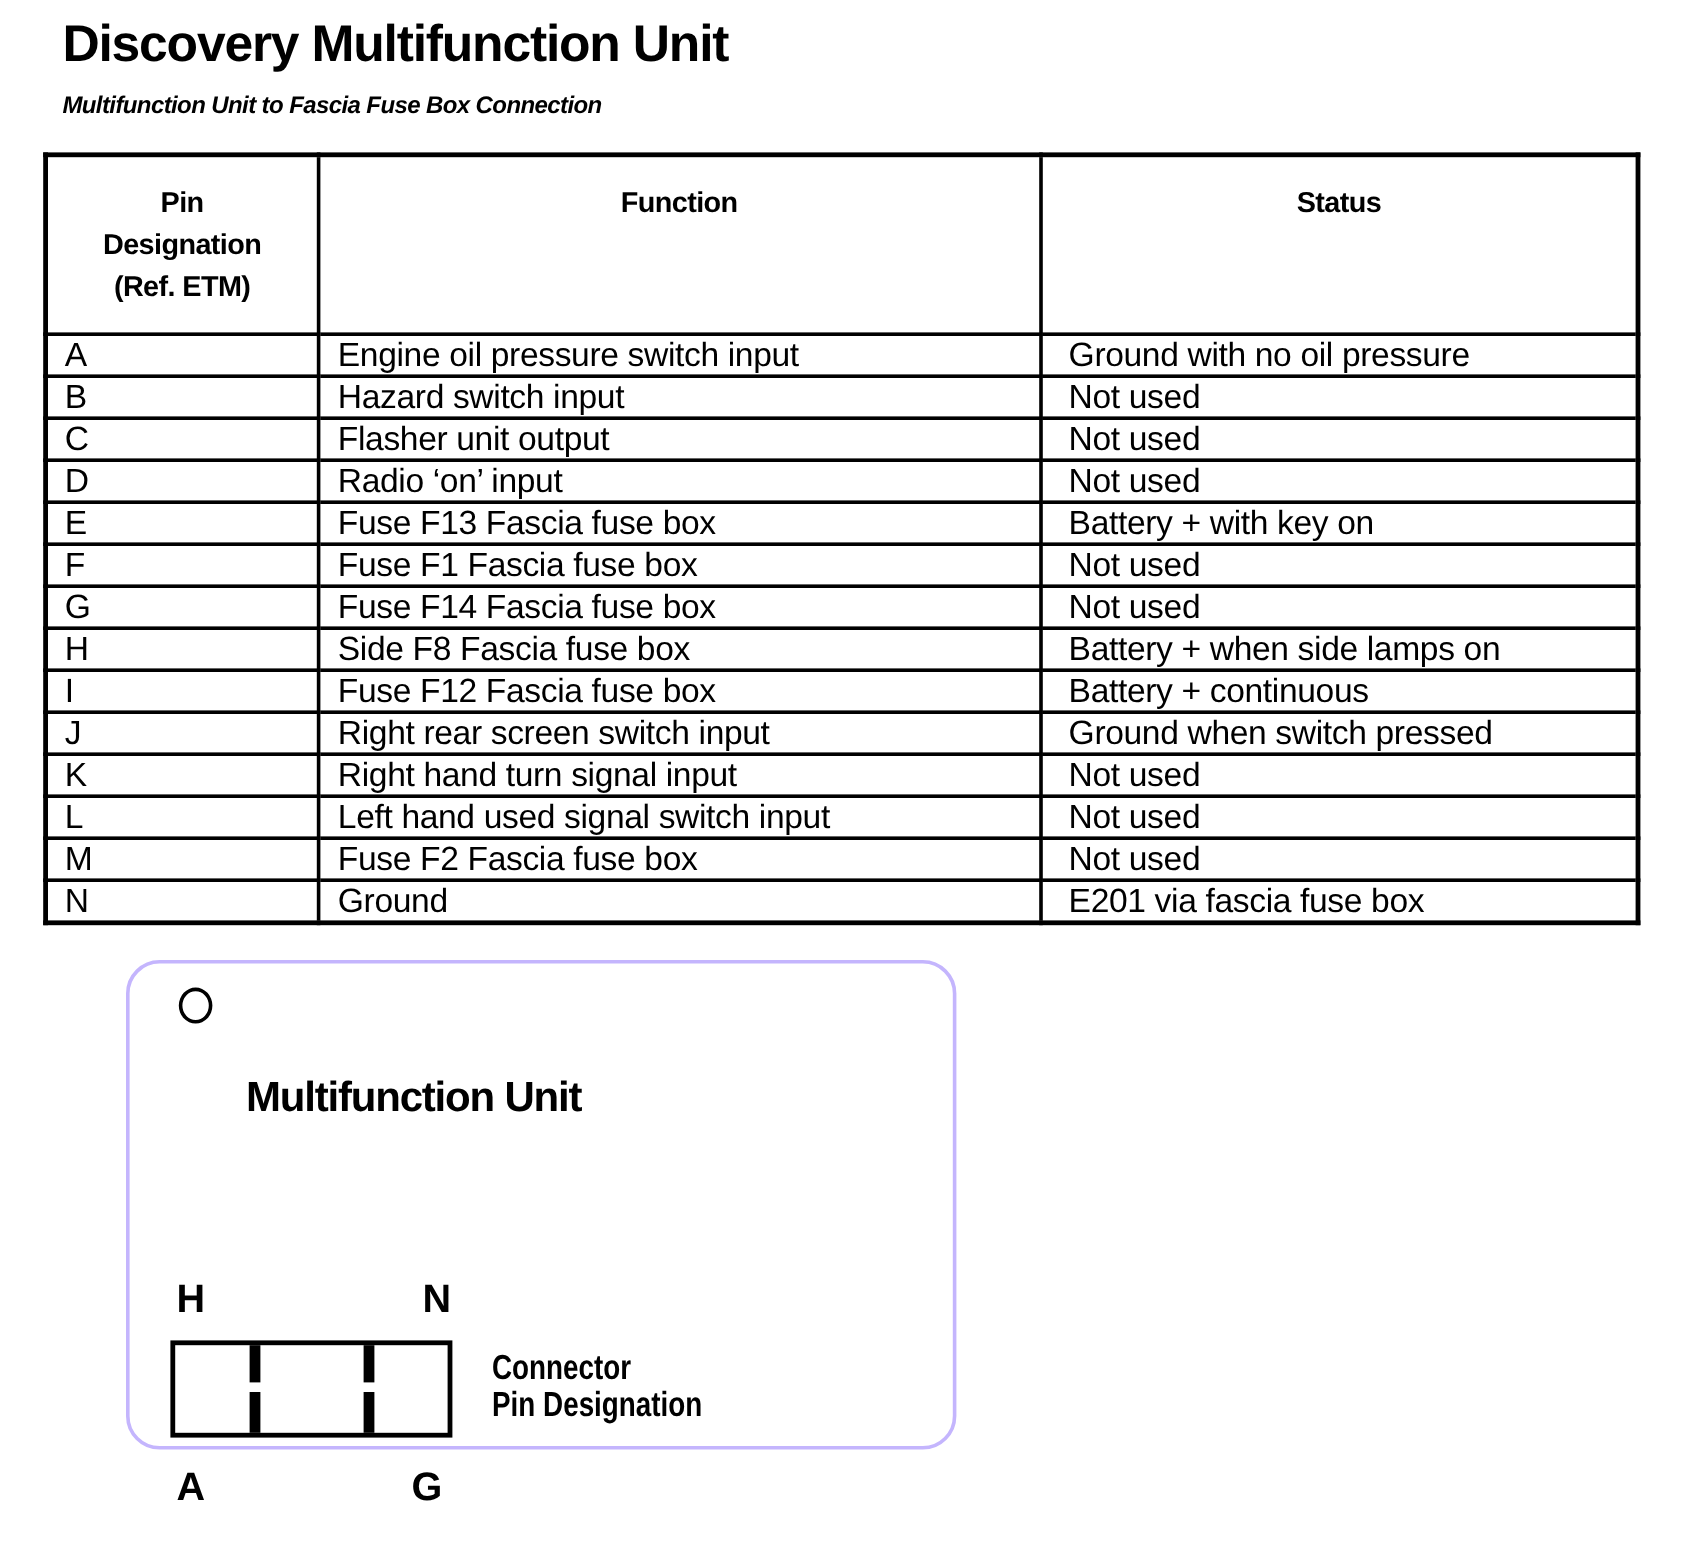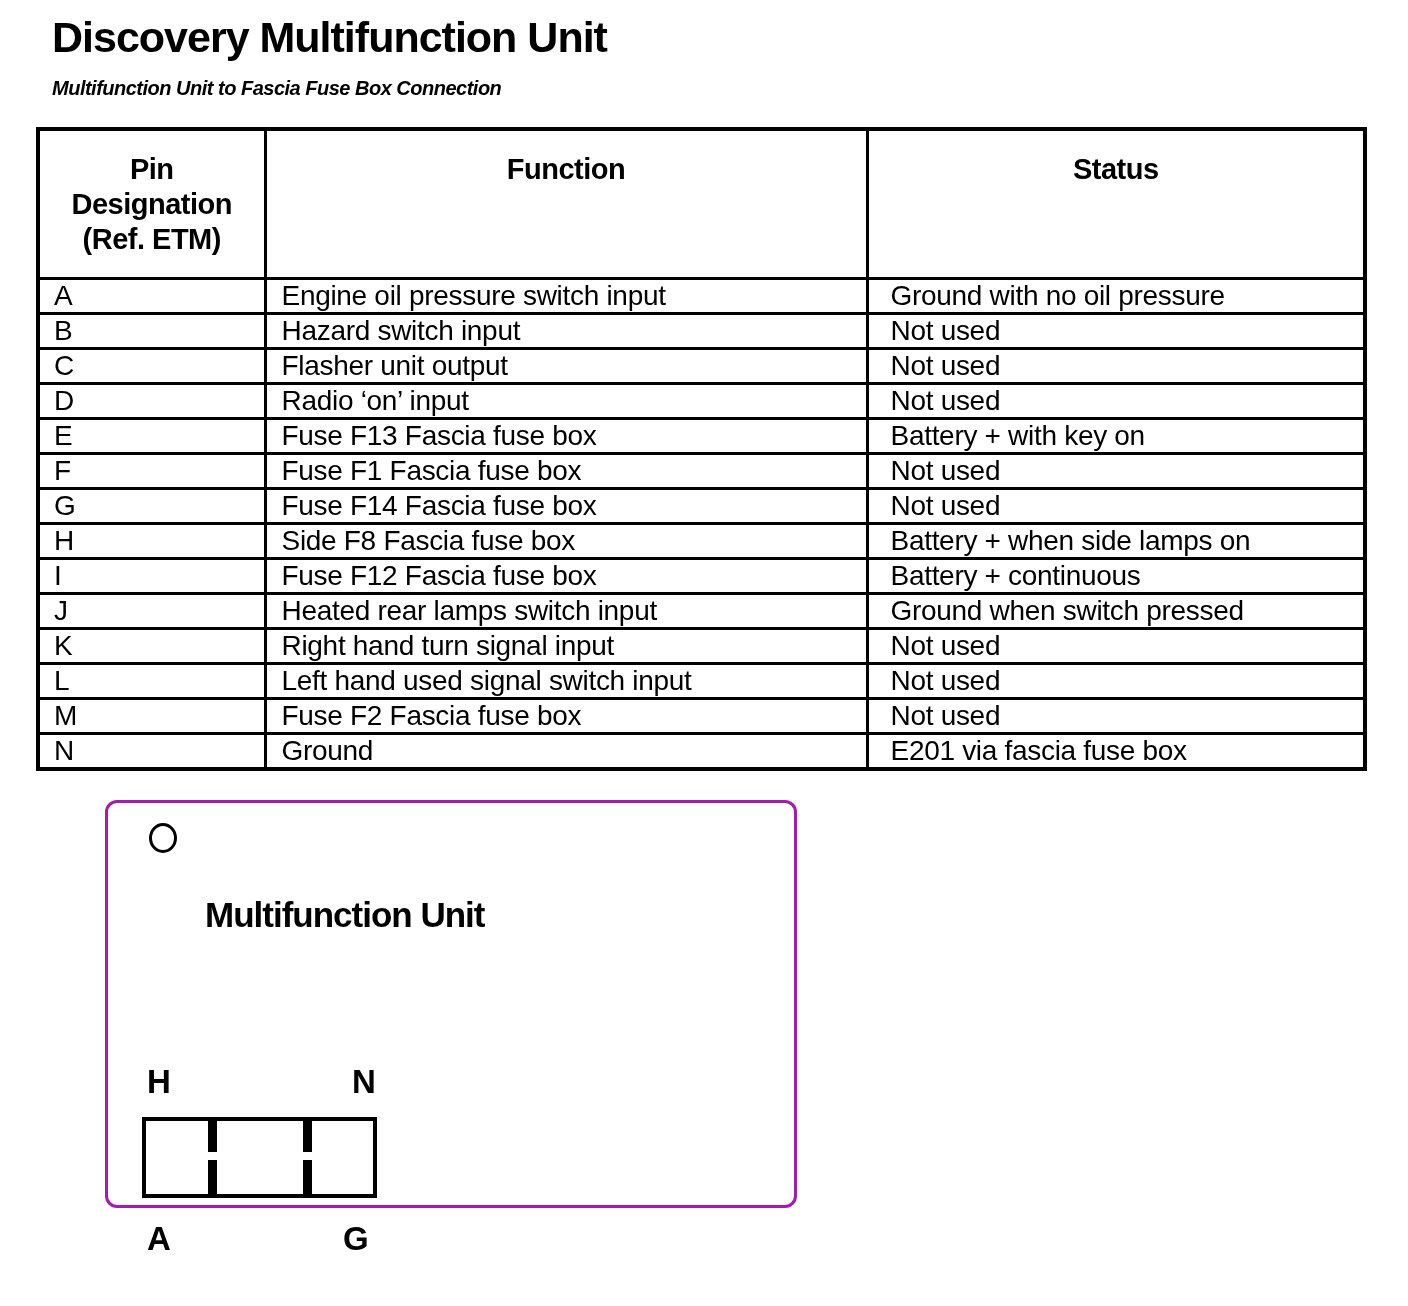--- a/index.html
+++ b/index.html
@@ -33,38 +33,38 @@
     border: 4px solid #000;
   }
   .pin-table th, .pin-table td {
     border: 3px solid #000;
     font-family: "Liberation Sans", sans-serif;
     overflow: hidden; white-space: nowrap;
   }
   .pin-table th {
     height: 124px; vertical-align: top;
     padding-top: 21px;
-    font-size: 29px; font-weight: bold; letter-spacing: -0.5px;
+    font-size: 24px; font-weight: bold; letter-spacing: -0.5px;
     line-height: 35px; text-align: center;
   }
   .pin-table td {
     height: 30px; vertical-align: middle;
     font-size: 28px; letter-spacing: -0.3px;
     line-height: 30px; text-align: left;
   }
   .pin-table td.c1 { padding-left: 14px; }
   .pin-table td.c2 { padding-left: 15px; }
   .pin-table td.c3 { padding-left: 22px; }
   .hline { display: block; }
 
   
   .diagram {
     left: 105px; top: 800px;
     width: 686px; height: 402px;
-    border: 3px solid #a21caf; border-radius: 12px;
+    border: 3px solid #c4b5fd; border-radius: 28px;
   }
   .mounting-hole {
     left: 41px; top: 20px; width: 22px; height: 24px;
     border: 3px solid #000; border-radius: 50%;
   }
   .unit-label {
     left: 97px; top: 94px;
     font-size: 35px; font-weight: bold; letter-spacing: -1px;
     line-height: 1; white-space: nowrap;
   }
@@ -162,21 +162,21 @@
     <td class="c2">Side F8 Fascia fuse box</td>
     <td class="c3">Battery + when side lamps on</td>
   </tr>
   <tr>
     <td class="c1">I</td>
     <td class="c2">Fuse F12 Fascia fuse box</td>
     <td class="c3">Battery + continuous</td>
   </tr>
   <tr>
     <td class="c1">J</td>
-    <td class="c2">Heated rear lamps switch input</td>
+    <td class="c2">Right rear screen switch input</td>
     <td class="c3">Ground when switch pressed</td>
   </tr>
   <tr>
     <td class="c1">K</td>
     <td class="c2">Right hand turn signal input</td>
     <td class="c3">Not used</td>
   </tr>
   <tr>
     <td class="c1">L</td>
     <td class="c2">Left hand used signal switch input</td>
@@ -202,16 +202,20 @@
   <div class="abs pin-letter pl-h">H</div>
   <div class="abs pin-letter pl-n">N</div>
 
   <div class="abs connector-outline">
     <div class="slot s1 top"></div>
     <div class="slot s1 bot"></div>
     <div class="slot s2 top"></div>
     <div class="slot s2 bot"></div>
   </div>
 
+  <div class="abs connector-caption">
+    <span class="hline"><span class="condensed">Connector</span></span>
+    <span class="hline"><span class="condensed">Pin Designation</span></span>
+  </div>
 </div>
 
 <div class="abs pin-letter pl-a">A</div>
 <div class="abs pin-letter pl-g">G</div>
 
 </body></html>

